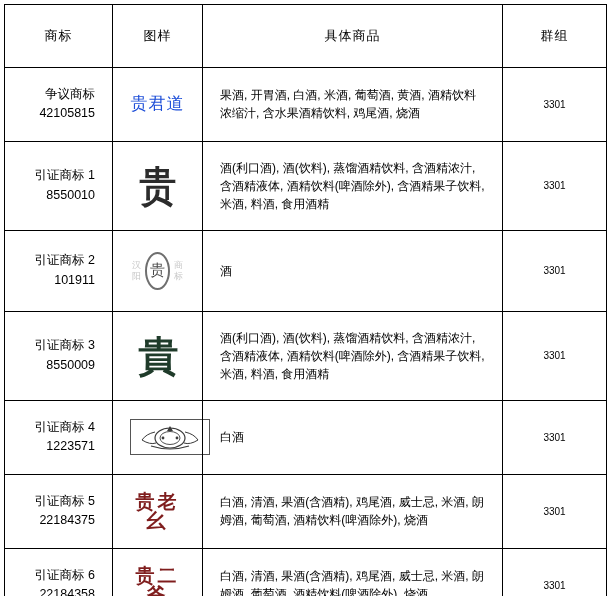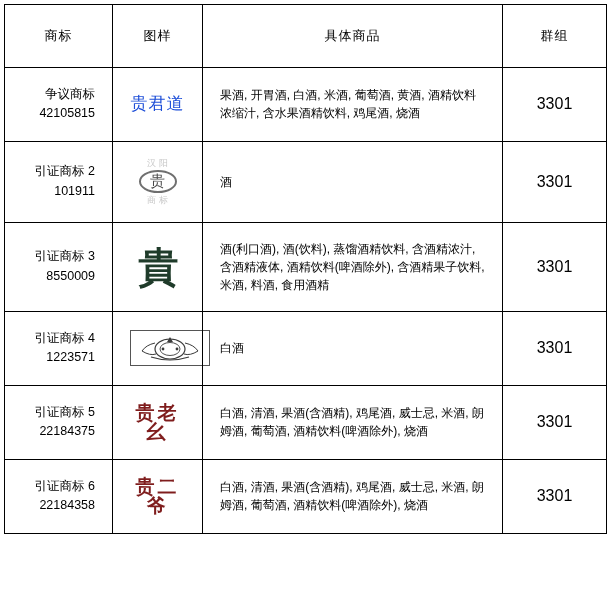--- a/index.html
+++ b/index.html
@@ -47,21 +47,21 @@
   .cell-mark .mark-name { display: block; }
   .cell-mark .mark-no { display: block; }
   .cell-goods {
     font-size: 12px;
     line-height: 1.5;
     padding: 5px 6px 5px 7px;
     text-align: left;
   }
   .cell-group {
     text-align: center;
-    font-size: 16px;
+    font-size: 10px;
   }
   .cell-sample {
     text-align: center;
     padding: 2px 0;
   }
 
   
   .logo {
     display: inline-block;
     line-height: 1;
@@ -83,21 +83,20 @@
     transform: scaleX(0.92);
     display: inline-block;
   }
 
   .logo-seal-wrap {
     display: flex;
     align-items: center;
     justify-content: center;
     gap: 2px;
     height: 46px;
-    flex-direction: column;
   }
   .seal-side {
     font-size: 9px;
     color: #c7c7c7;
     line-height: 1.15;
     font-family: "DejaVu Serif", "Liberation Serif", serif;
   }
   .seal-circle {
     width: 34px;
     height: 34px;
@@ -167,20 +166,31 @@
         <span class="mark-name">争议商标</span>
         <span class="mark-no">42105815</span>
       </td>
       <td class="cell-sample">
         <span class="logo logo-guijundao">贵君道</span>
       </td>
       <td class="cell-goods">果酒, 开胃酒, 白酒, 米酒, 葡萄酒, 黄酒, 酒精饮料浓缩汁, 含水果酒精饮料, 鸡尾酒, 烧酒</td>
       <td class="cell-group">3301</td>
     </tr>
 
+    <tr>
+      <td class="cell-mark">
+        <span class="mark-name">引证商标 1</span>
+        <span class="mark-no">8550010</span>
+      </td>
+      <td class="cell-sample">
+        <span class="logo logo-gui-brush">贵</span>
+      </td>
+      <td class="cell-goods">酒(利口酒), 酒(饮料), 蒸馏酒精饮料, 含酒精浓汁, 含酒精液体, 酒精饮料(啤酒除外), 含酒精果子饮料, 米酒, 料酒, 食用酒精</td>
+      <td class="cell-group">3301</td>
+    </tr>
 
     <tr>
       <td class="cell-mark">
         <span class="mark-name">引证商标 2</span>
         <span class="mark-no">101911</span>
       </td>
       <td class="cell-sample">
         <span class="logo-seal-wrap">
           <span class="seal-side">汉
 阳</span>

